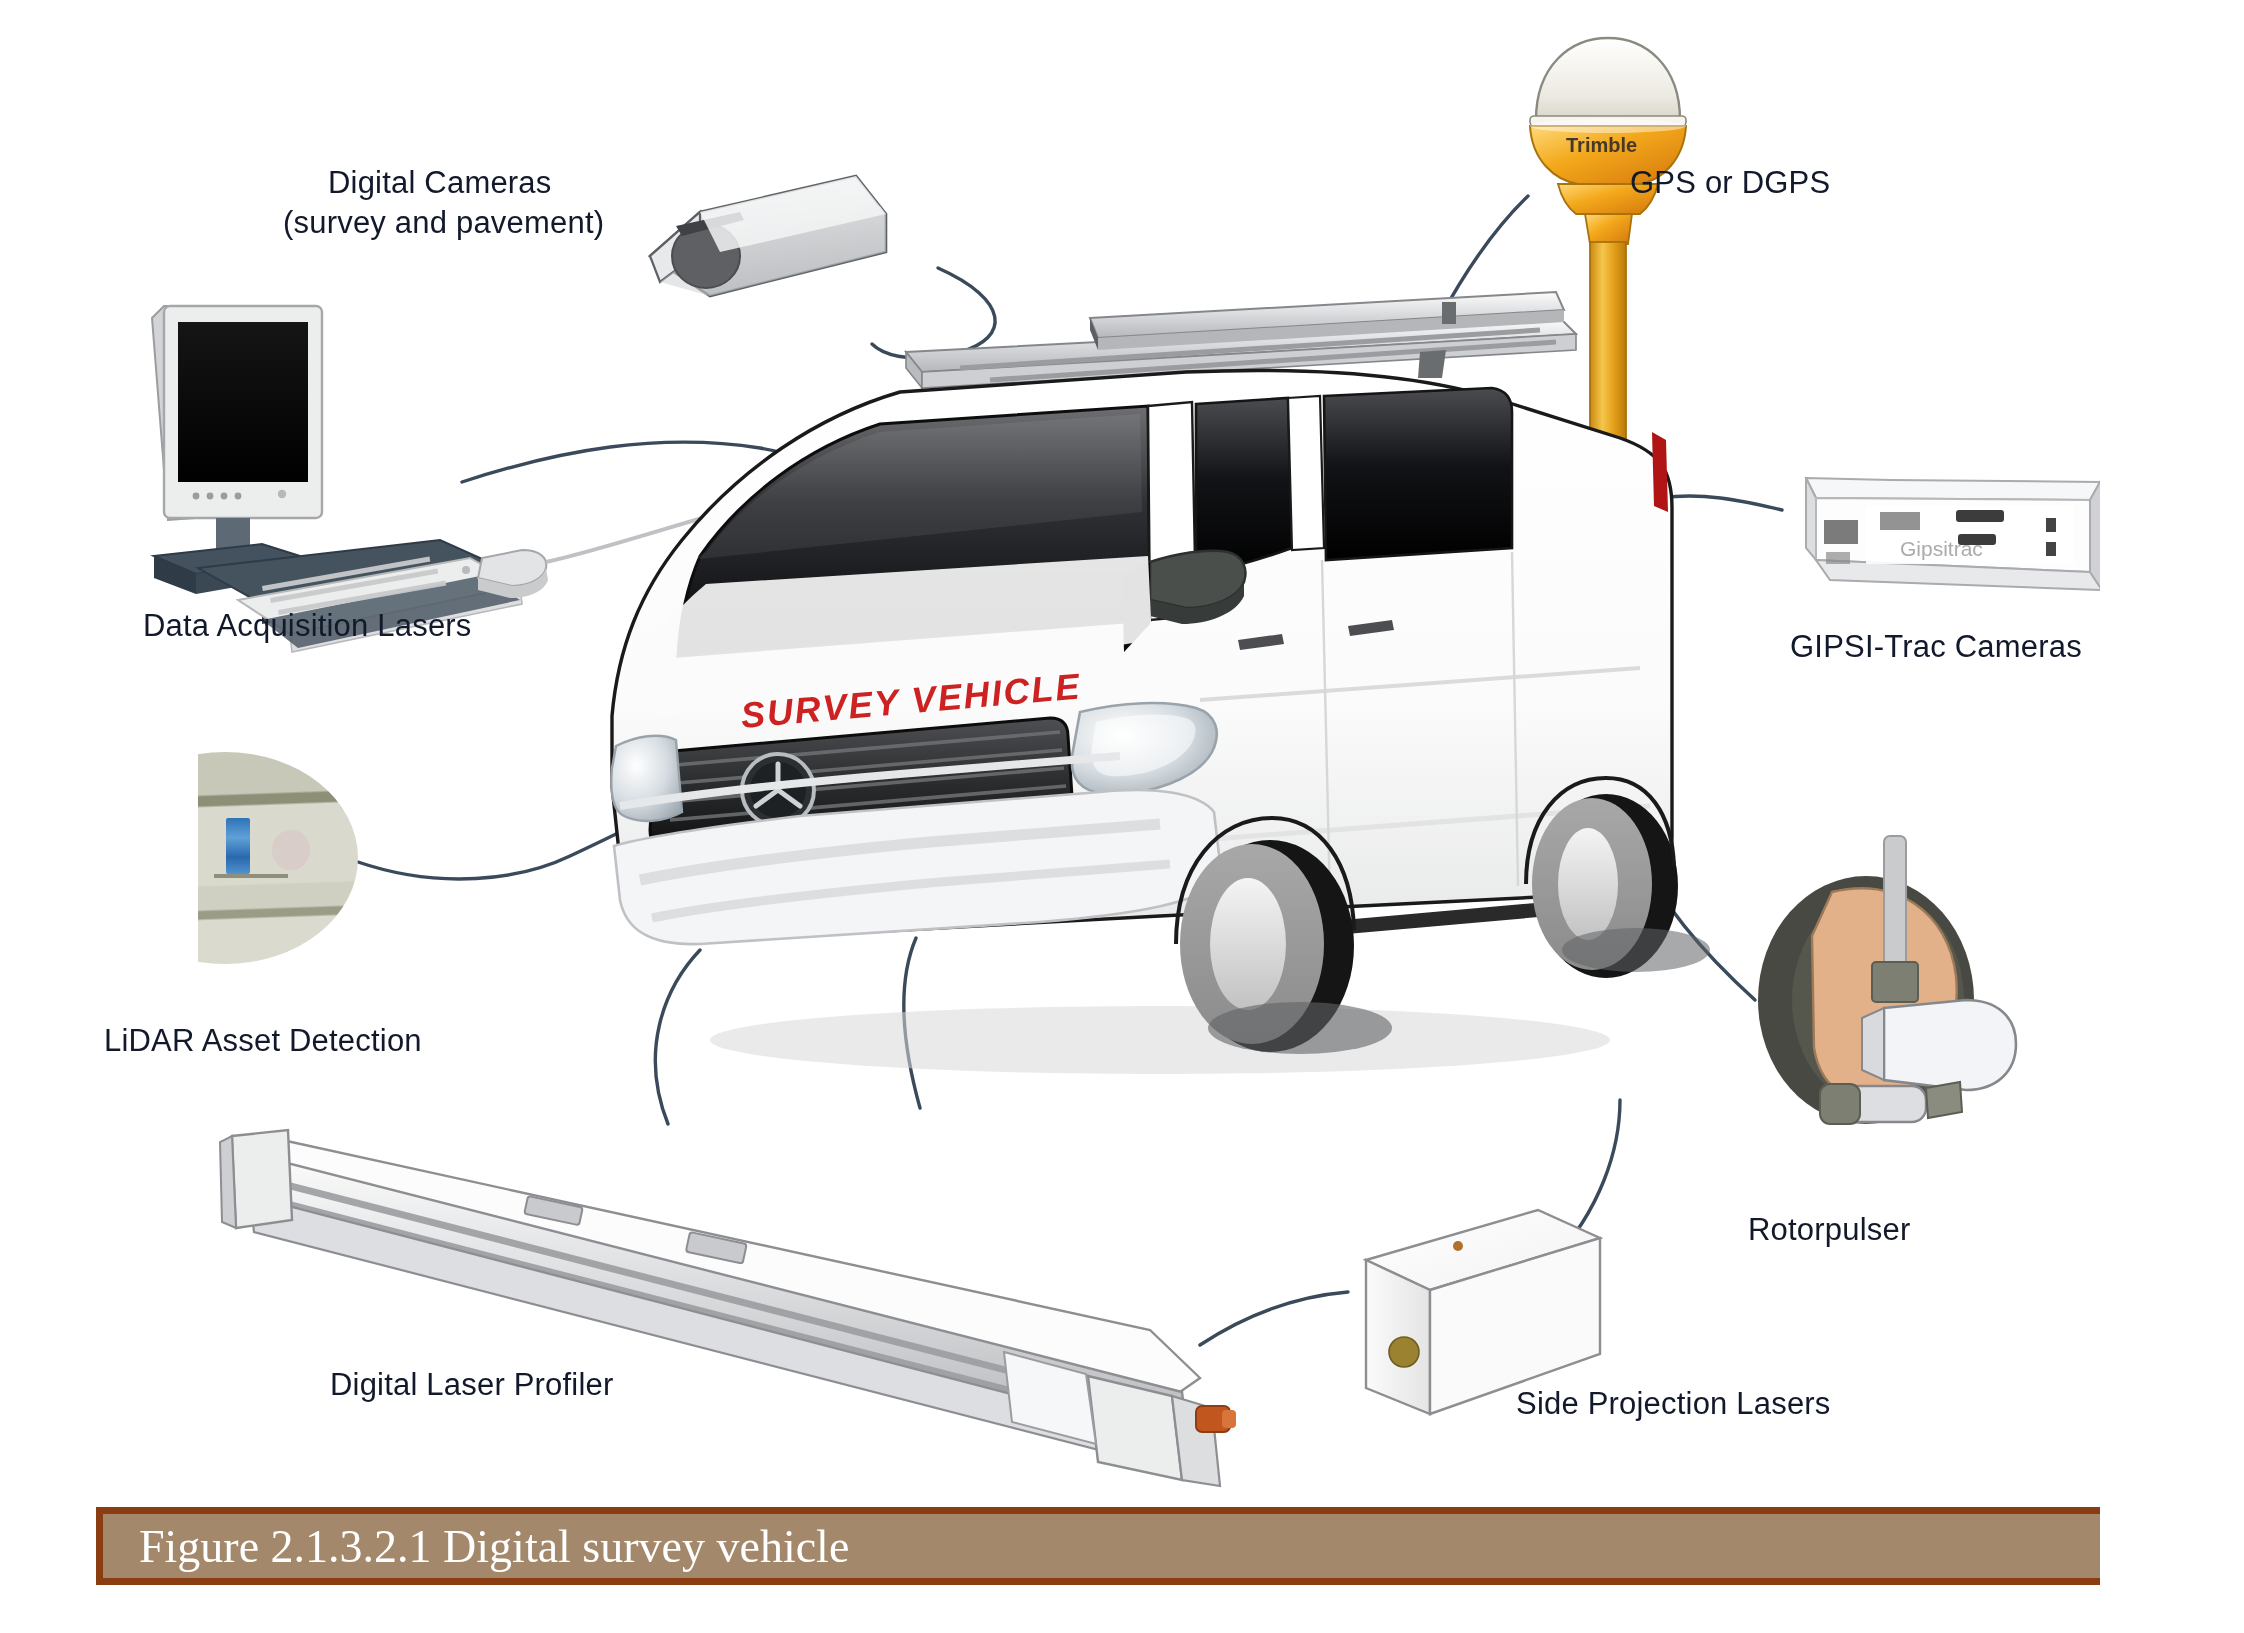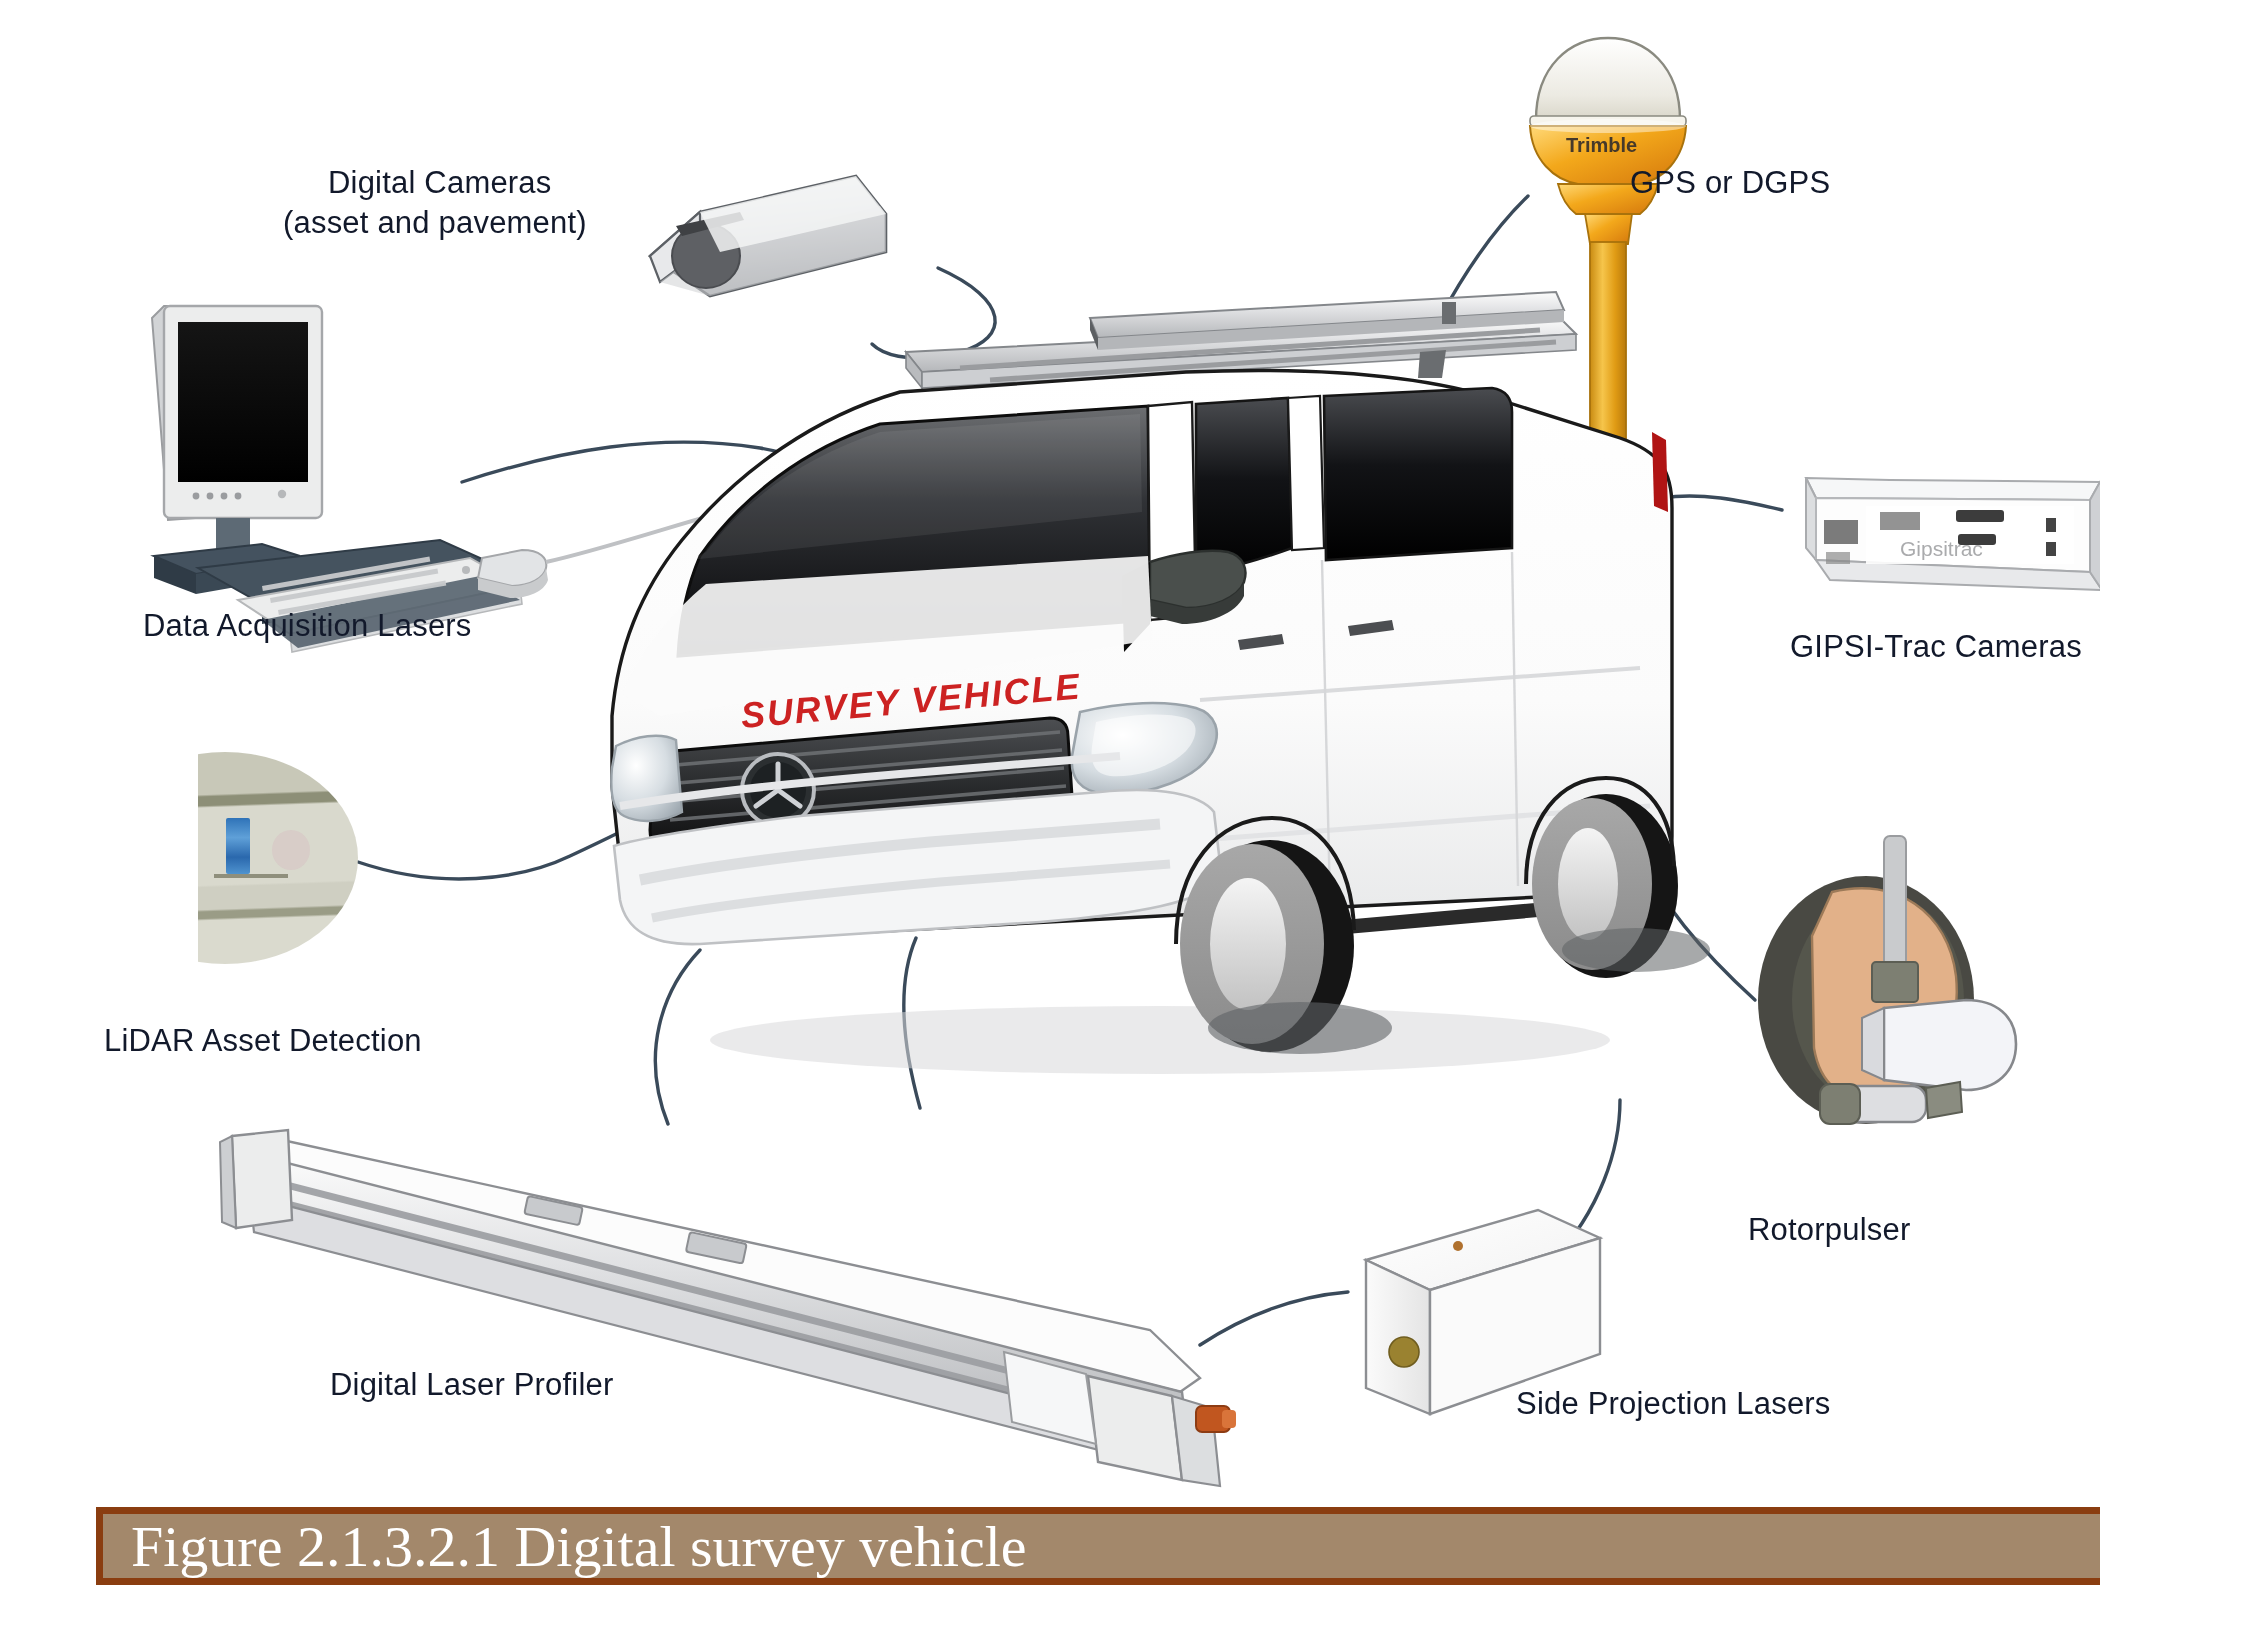--- a/index.html
+++ b/index.html
@@ -45,22 +45,22 @@
     height: 78px;
     background: #a3886b;
     border: 7px solid #8a3d10;
     box-sizing: border-box;
     display: flex;
     align-items: center;
   }
   #caption-text {
     color: #ffffff;
     font-family: "Liberation Serif", serif;
-    font-size: 58px;
-    padding-left: 28px;
+    font-size: 46px;
+    padding-left: 36px;
     white-space: pre;
   }
 
   
   #lidar-thumb {
     position: absolute;
     left: 198px;
     top: 752px;
     width: 160px;
     height: 212px;
@@ -452,21 +452,21 @@
   </svg>
 
   <div id="lidar-thumb">
     <div class="disc"></div>
     <div class="blob"></div>
     <div class="pole"></div>
     <div class="sign"></div>
   </div>
 
   <div class="lbl" style="left:328px; top:163px;">Digital Cameras</div>
-  <div class="lbl" style="left:283px; top:203px;">(asset and pavement)</div>
+  <div class="lbl" style="left:283px; top:203px;">(survey and pavement)</div>
 
   <div class="lbl" style="left:1630px; top:163px;">GPS or DGPS</div>
 
   <div class="lbl" style="left:1790px; top:627px;">GIPSI-Trac Cameras</div>
 
   <div class="lbl" style="left:143px; top:606px;">Data Acquisition Lasers</div>
 
   <div class="lbl" style="left:104px; top:1021px;">LiDAR Asset Detection</div>
 
   <div class="lbl" style="left:1748px; top:1210px;">Rotorpulser</div>

